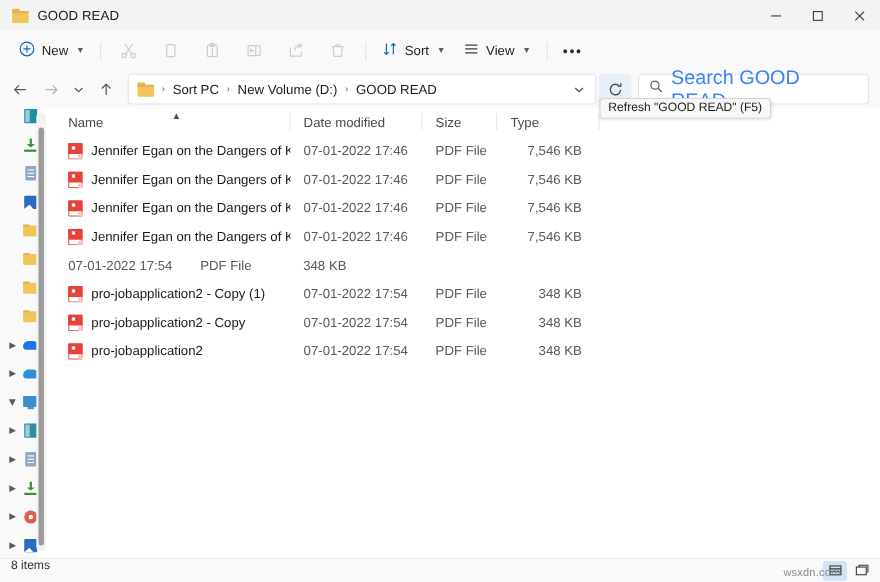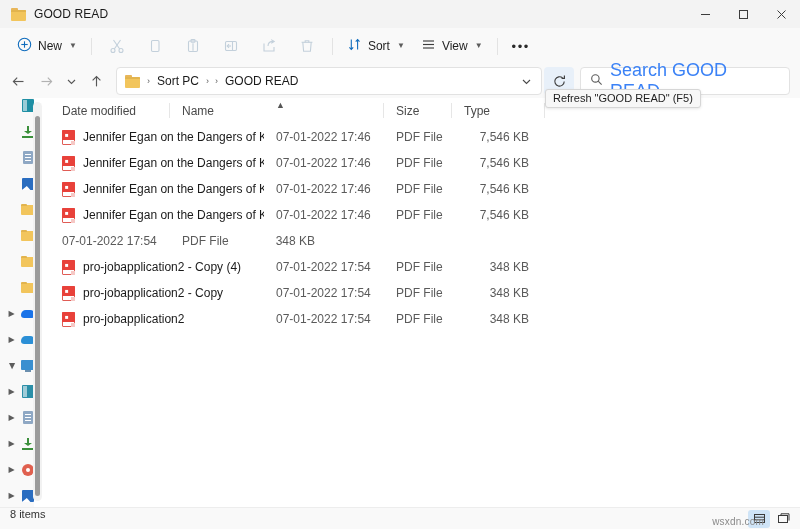--- a/index.html
+++ b/index.html
@@ -334,20 +334,21 @@
     <div class="addrbox">
       <span class="folder-ico" style="margin-right:4px;">
         <span class="tab"></span>
           <span class="body"></span>
           <span class="lip"></span>
       </span>
       <div class="crumbs">
         <span class="crumb-sep">›</span>
         <span class="crumb">Sort PC</span>
         <span class="crumb-sep">›</span>
+        <span class="crumb">New Volume (D:)</span>
         <span class="crumb-sep">›</span>
         <span class="crumb">GOOD READ</span>
       </div>
       <div class="addr-chev">
         <svg width="11" height="11" viewBox="0 0 11 11" fill="none" stroke="#4a4a4a" stroke-width="1.1">
           <polyline points="2,4 5.5,7.4 9,4"></polyline>
         </svg>
       </div>
     </div>
 
@@ -492,27 +493,27 @@
             </span>
           </div>
         </div>
       <div class="sidebar-veil"></div>
       <div class="sb-track"></div>
       <div class="sb-thumb"></div>
     </div>
 
     <div class="content">
       <div class="colhdr">
-        <div class="col" style="width:120px;">
-          <span>Date modified</span>
-          <span class="divider"></span>
-        </div>
         <div class="col" style="width:214px;">
           <span>Name</span>
           <span class="sortcaret">▲</span>
+          <span class="divider"></span>
+        </div>
+        <div class="col" style="width:120px;">
+          <span>Date modified</span>
           <span class="divider"></span>
         </div>
         <div class="col" style="width:68px;">
           <span>Size</span>
           <span class="divider"></span>
         </div>
         <div class="col" style="width:93px;">
           <span>Type</span>
           <span class="divider"></span>
         </div>
@@ -581,21 +582,21 @@
             <div class="cell size" style="width: 68px;">348 KB</div>
           </div>
           <div class="row">
             <div class="cell name" style="width: 214px;">
               <span class="pdf-ico">
                 <span class="pg"></span>
                 <span class="top"></span>
                 <span class="lbl">■</span>
                 <span class="fold"></span>
               </span>
-              <span>pro-jobapplication2 - Copy (4)</span>
+              <span>pro-jobapplication2 - Copy (1)</span>
             </div>
             <div class="cell meta" style="width: 120px;">07-01-2022 17:54</div>
             <div class="cell meta" style="width: 93px;">PDF File</div>
             <div class="cell size" style="width: 68px;">348 KB</div>
           </div>
           <div class="row">
             <div class="cell name" style="width: 214px;">
               <span class="pdf-ico">
                 <span class="pg"></span>
                 <span class="top"></span>

